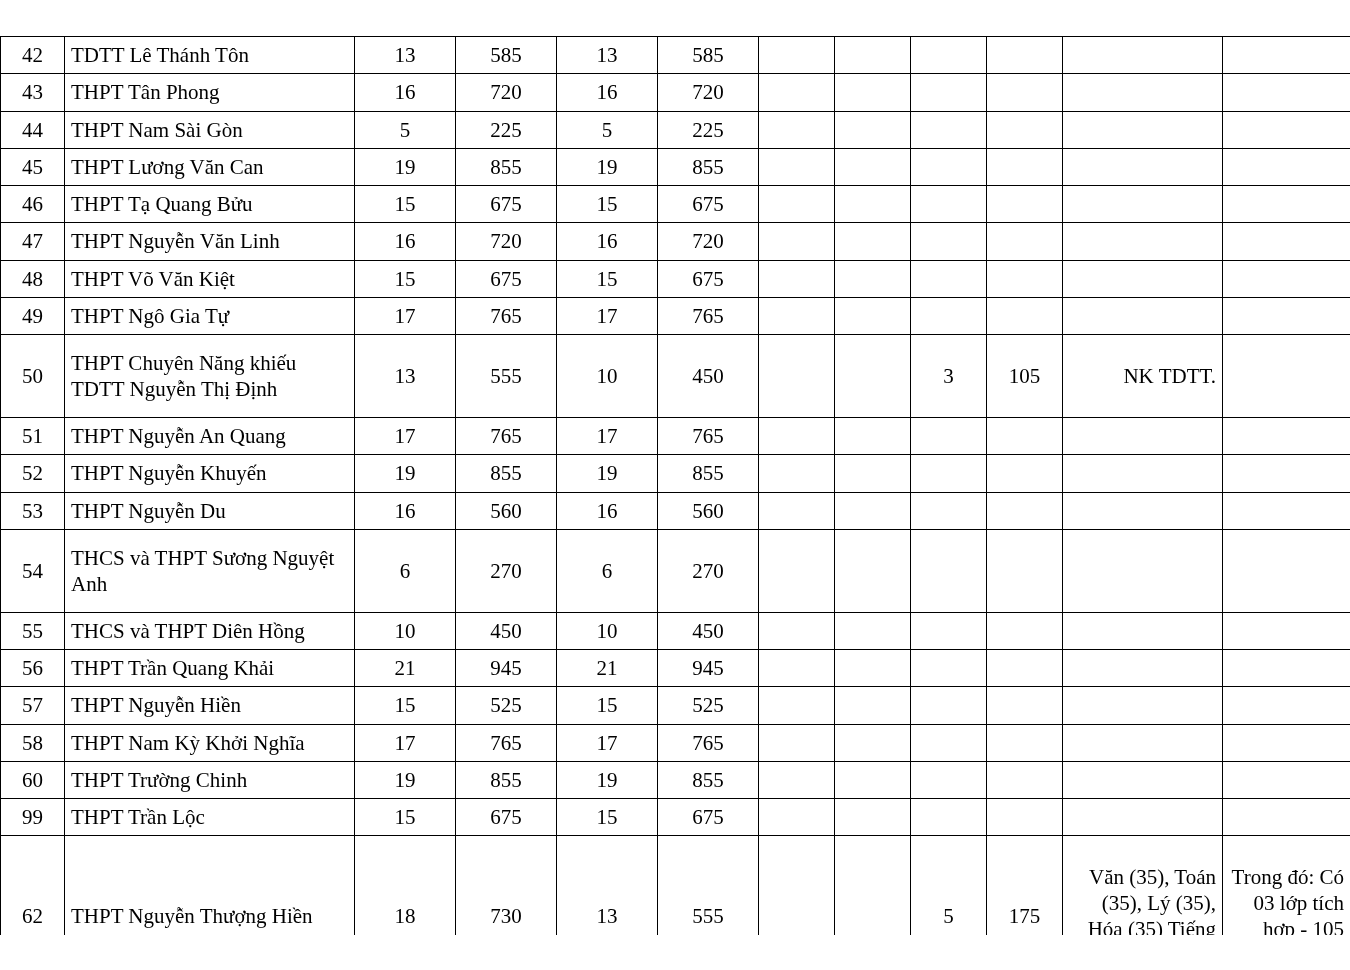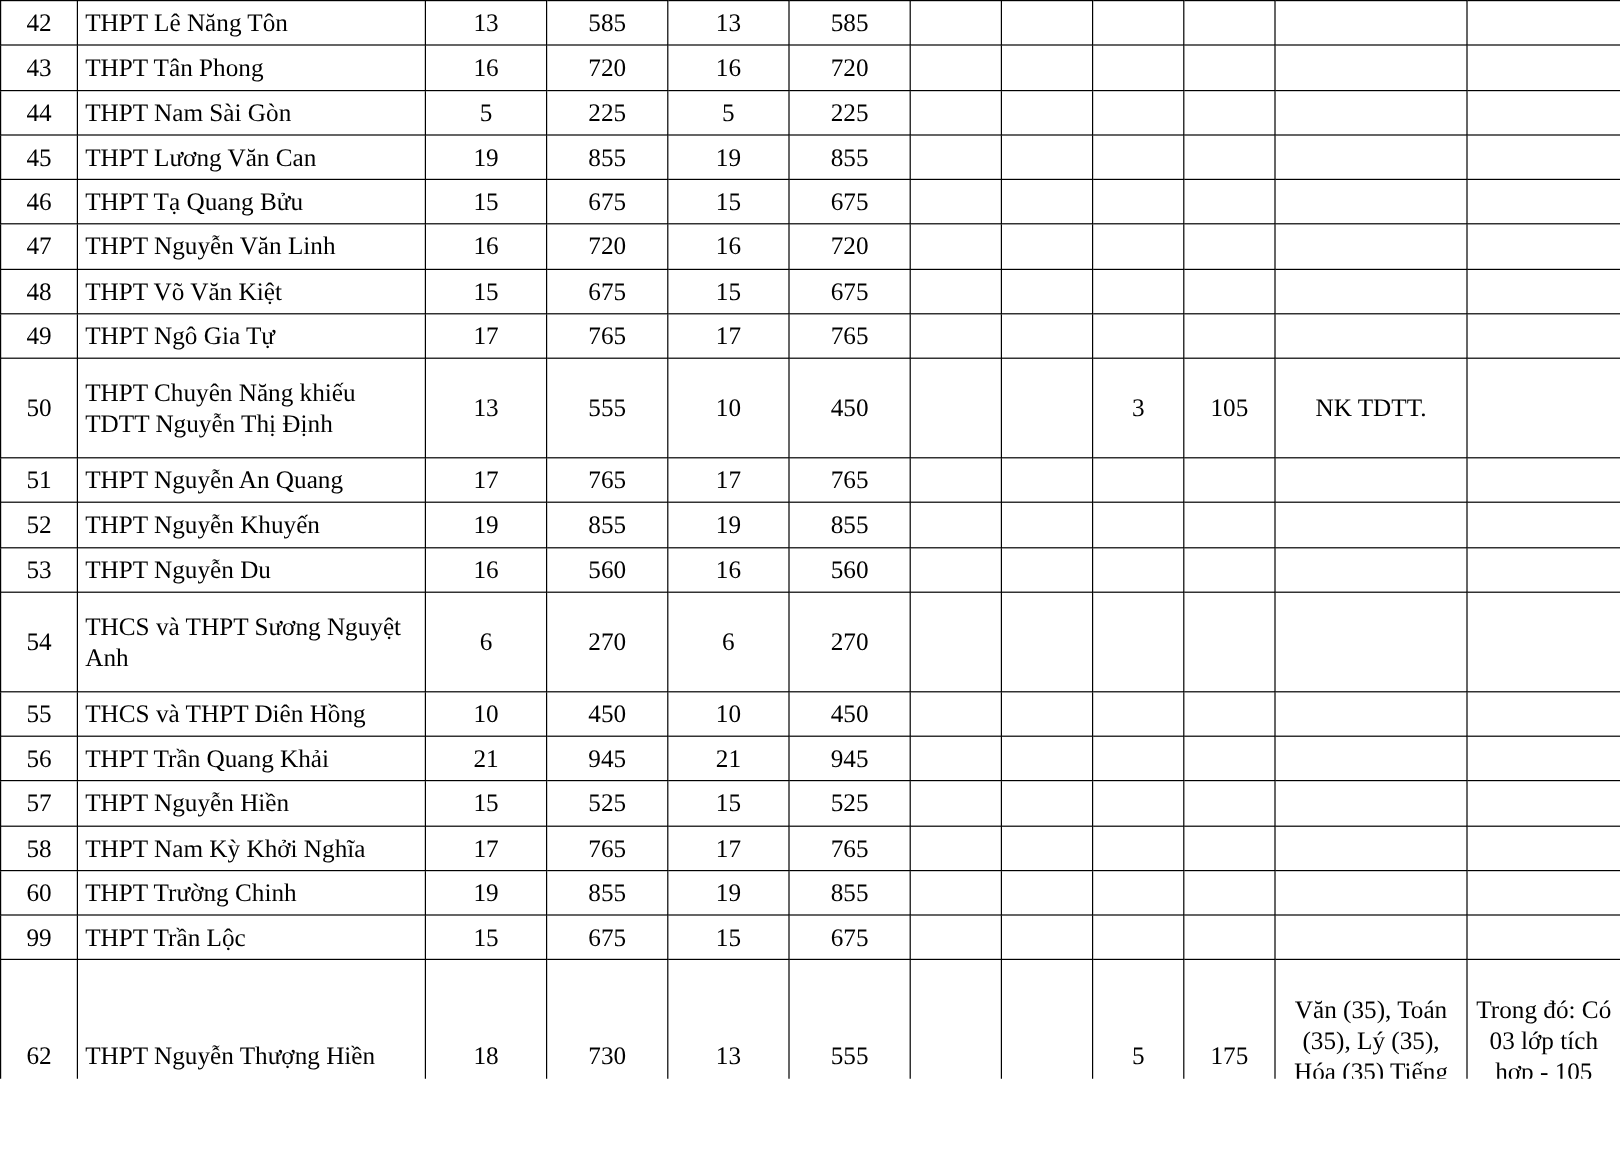--- a/index.html
+++ b/index.html
@@ -11,20 +11,21 @@
     width: 1350px;
     height: 970px;
     font-family: "Liberation Serif", serif;
     color: #000000;
   }
   .sheet {
     width: 1350px;
     height: 899px;
     box-sizing: border-box;
     overflow: hidden;
+    margin-top: 36px;
   }
   table.data-table {
     border-collapse: collapse;
     table-layout: fixed;
     width: 1350px;
     margin: 0;
     padding: 0;
   }
   table.data-table td {
     border: 1px solid #000000;
@@ -48,21 +49,21 @@
   col.c-note   { width: 160px; }
   col.c-note2  { width: 128px; }
 
   .ctr { text-align: center; }
   .lft { text-align: left; }
   .row-tall td { height: 72px; }
   .row-xtall td { height: 150px; }
   .note-cell {
     font-size: 21px;
     line-height: 1.3;
-    text-align: center;
+    text-align: right;
     vertical-align: middle;
   }
 </style>
 </head>
 <body>
 
 <div class="sheet">
   <table class="data-table">
     <colgroup>
       <col class="c-stt">
@@ -74,21 +75,21 @@
         <col class="c-n5">
         <col class="c-n6">
       <col class="c-n7">
         <col class="c-n8">
         <col class="c-note">
         <col class="c-note2">
     </colgroup>
     <tbody>
         <tr>
           <td class="ctr">42</td>
-          <td class="lft">THPT Lê Năng Tôn</td>
+          <td class="lft">TDTT Lê Thánh Tôn</td>
           <td class="ctr">13</td>
           <td class="ctr">585</td>
           <td class="ctr">13</td>
           <td class="ctr">585</td>
           <td class="ctr"></td>
           <td class="ctr"></td>
           <td class="ctr"></td>
           <td class="ctr"></td>
           <td class="note-cell"></td>
           <td class="note-cell"></td>

